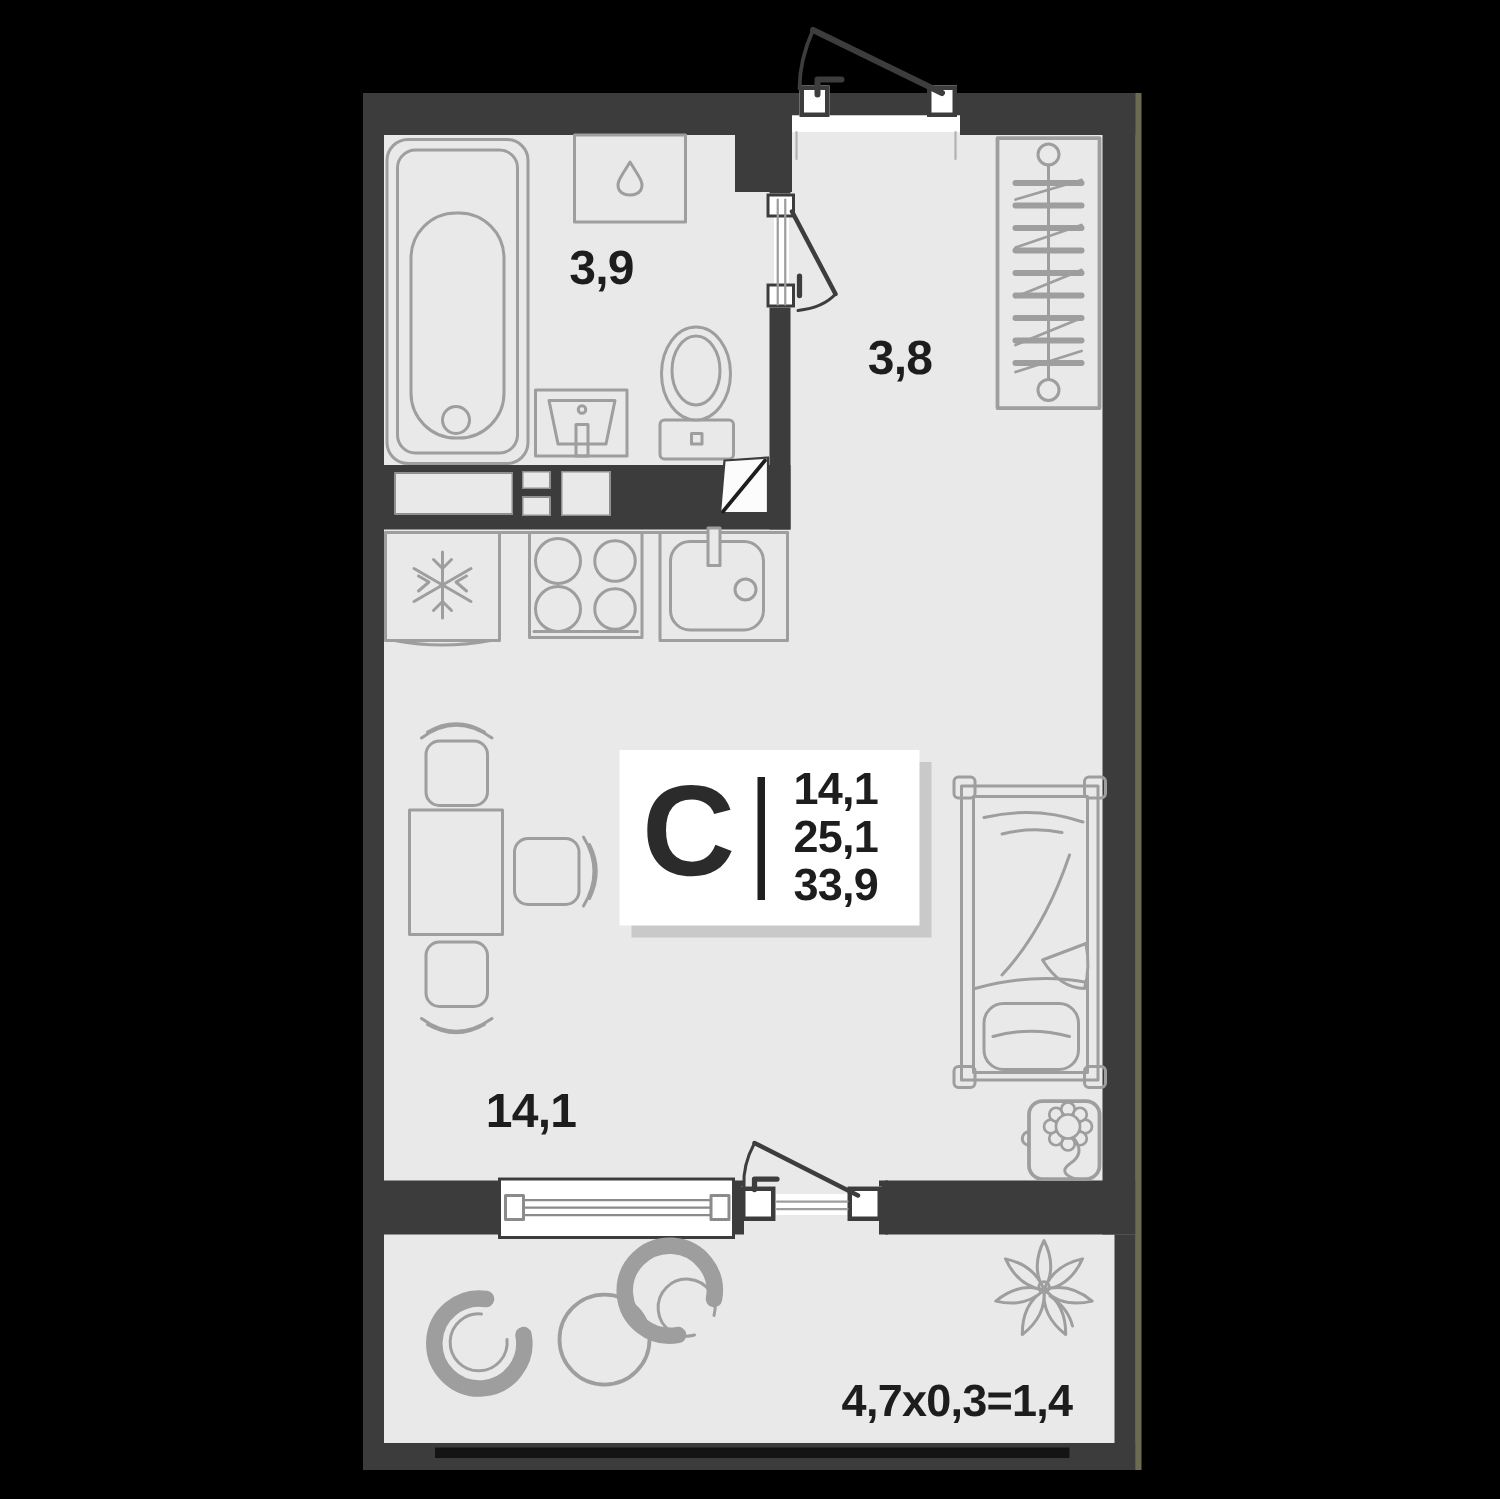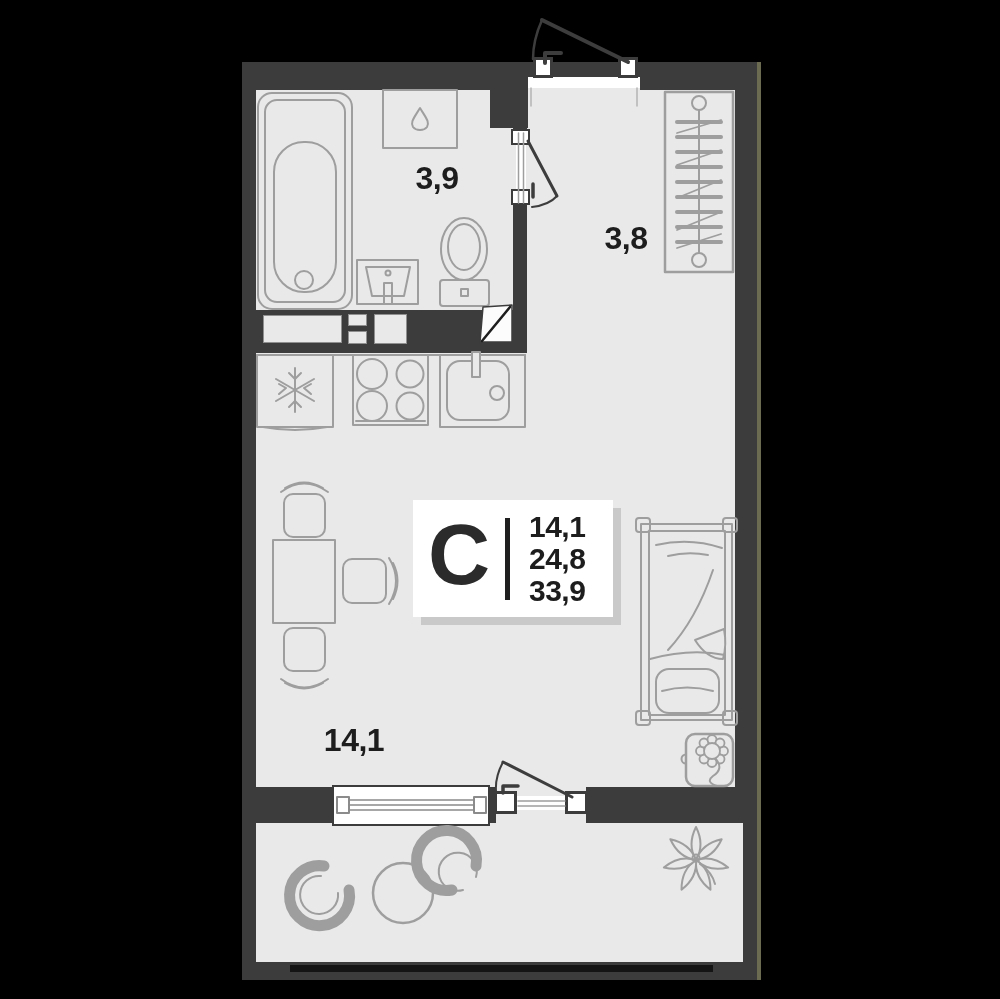--- a/index.html
+++ b/index.html
@@ -268,27 +268,28 @@
 
     <g stroke="#8b8b8b">
       <rect x="337" y="797" width="12" height="16"></rect>
       <rect x="474" y="797" width="12" height="16"></rect>
       <line x1="349" y1="800" x2="474" y2="800" stroke-width="1.5"></line>
       <line x1="349" y1="805" x2="474" y2="805" stroke-width="1.5"></line>
       <line x1="349" y1="810" x2="474" y2="810" stroke-width="1.5"></line>
     </g>
   </svg>
 
-  <div class="label" style="left:351px;top:160px;width:100px;margin-left:36px;">3,9</div>
-  <div class="label" style="left:576px;top:220px;width:100px;">3,8</div>
+  <div class="label" style="left:351px;top:160px;width:100px;">3,9</div>
+  <div class="label" style="left:550px;top:220px;width:100px;">3,8</div>
   <div class="label" style="left:304px;top:722px;width:100px;">14,1</div>
+  <div class="label" style="left:528px;top:918px;width:220px;font-size:30px;">4,7x0,3=1,4</div>
 
   <div class="card">
     <div class="card-letter">С</div>
     <div class="card-divider"></div>
     <div class="card-areas">
       <div>14,1</div>
-      <div>24,8</div>
+      <div>25,1</div>
       <div>33,9</div>
     </div>
   </div>
 
 </div>
 
 </body></html>

